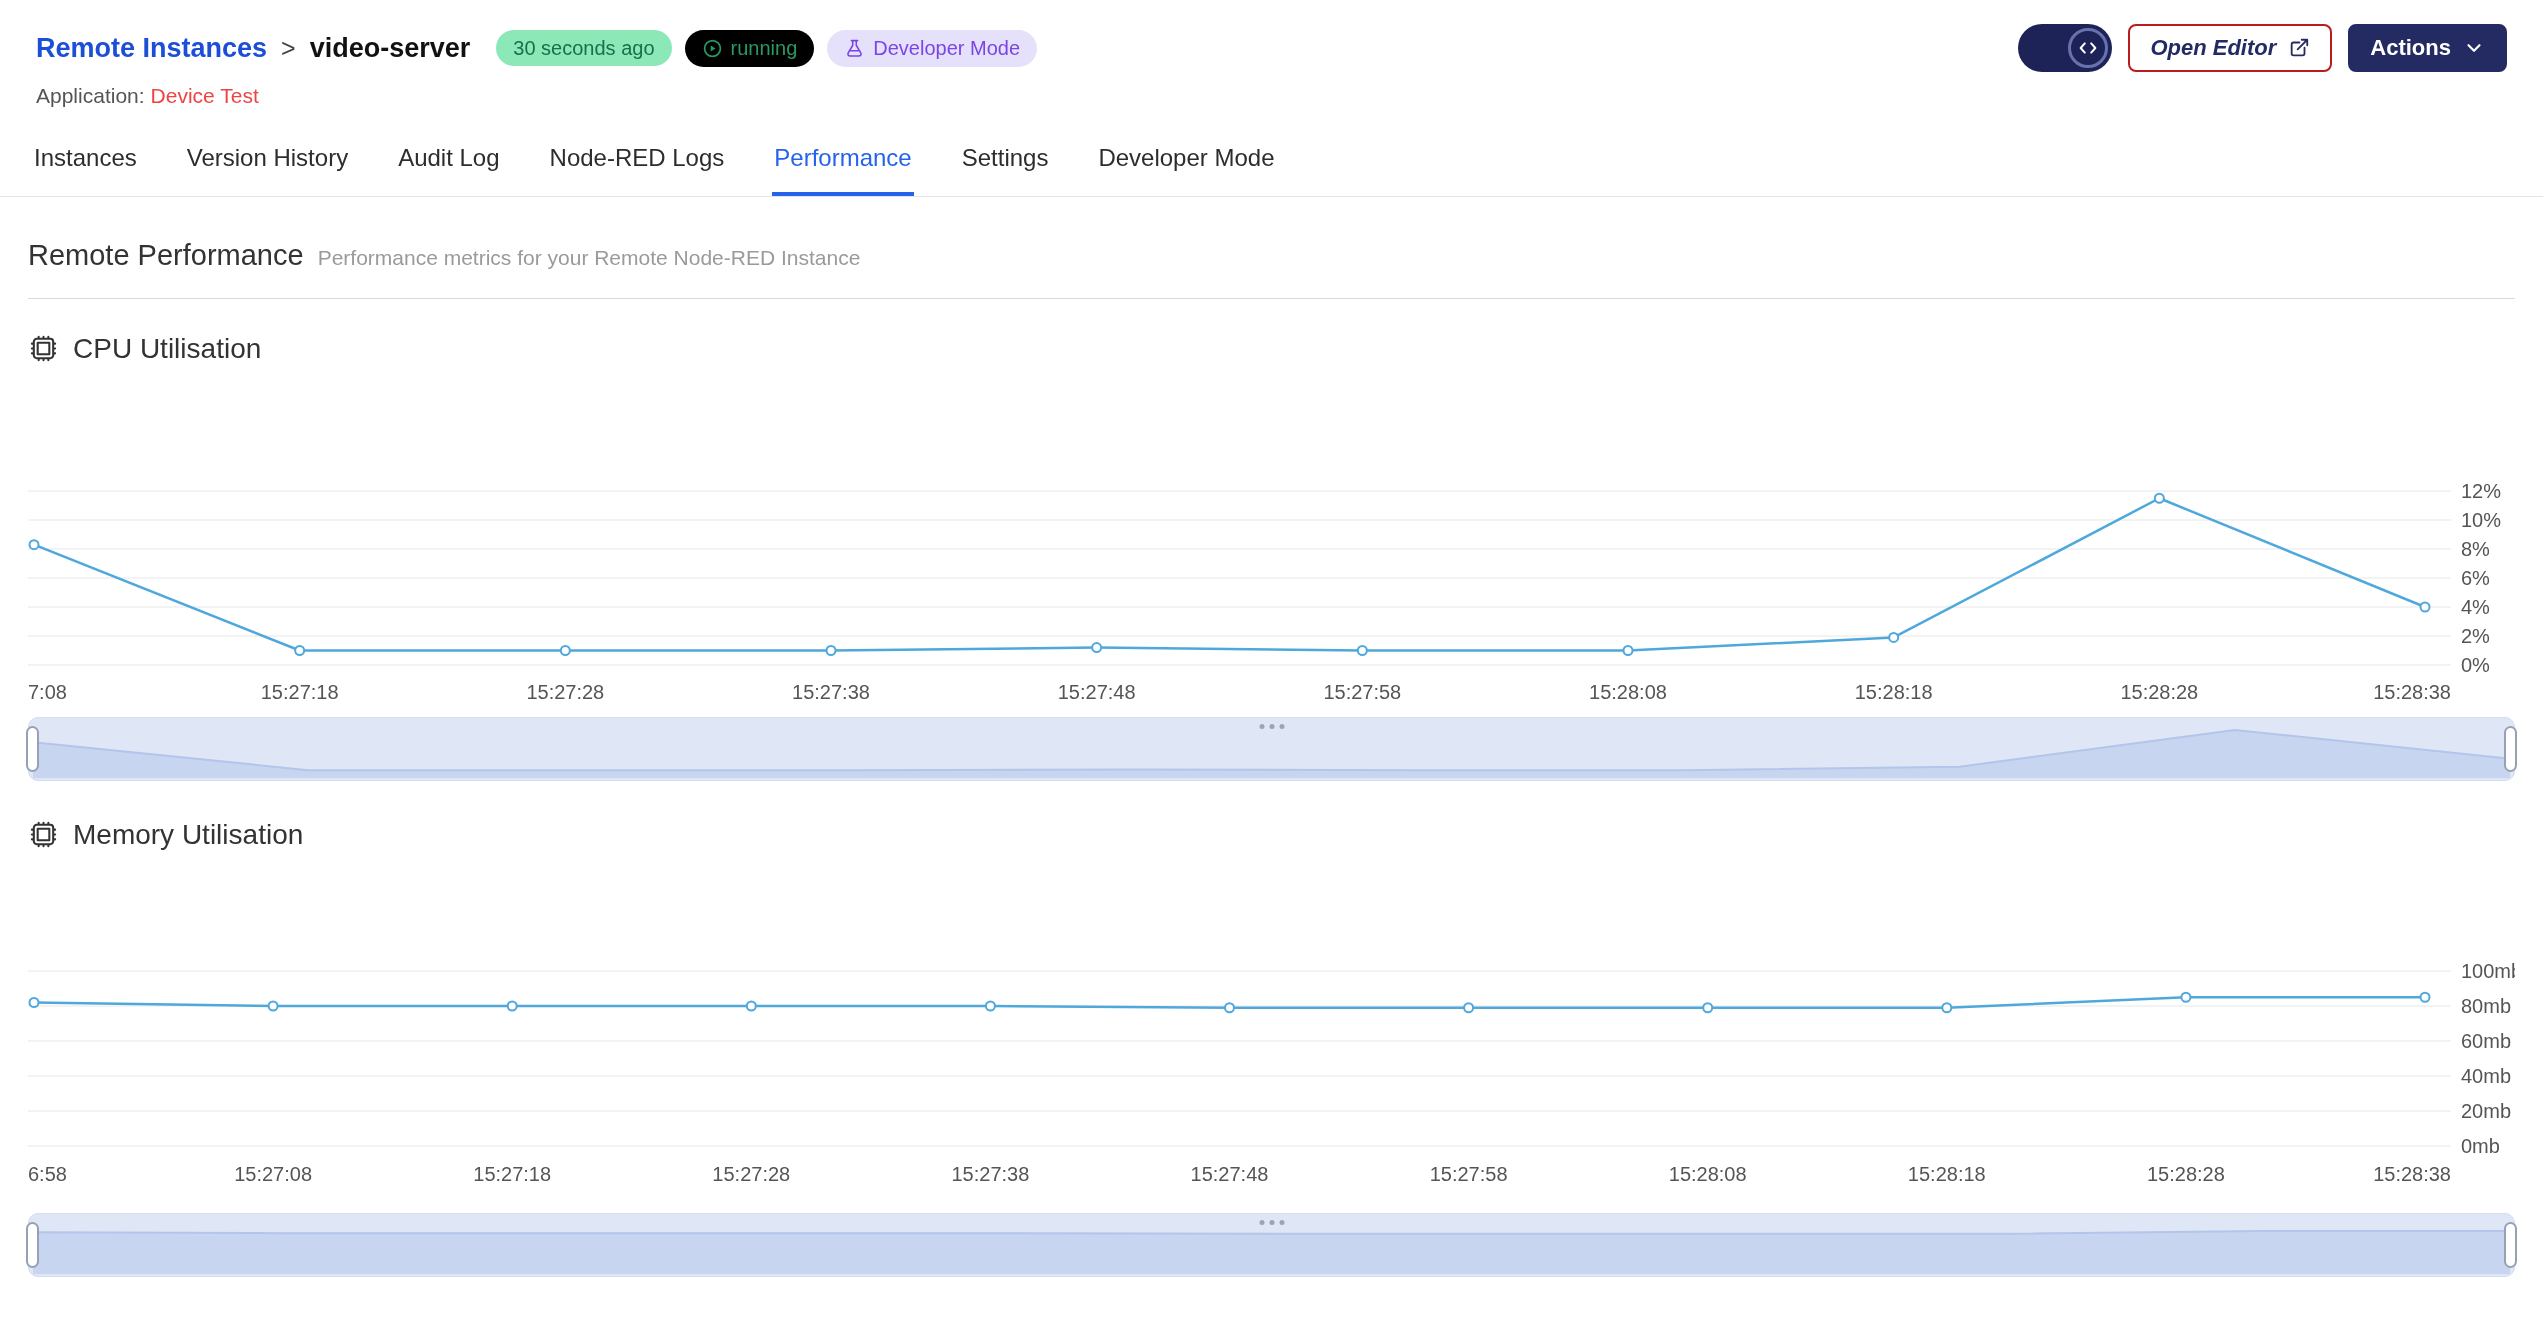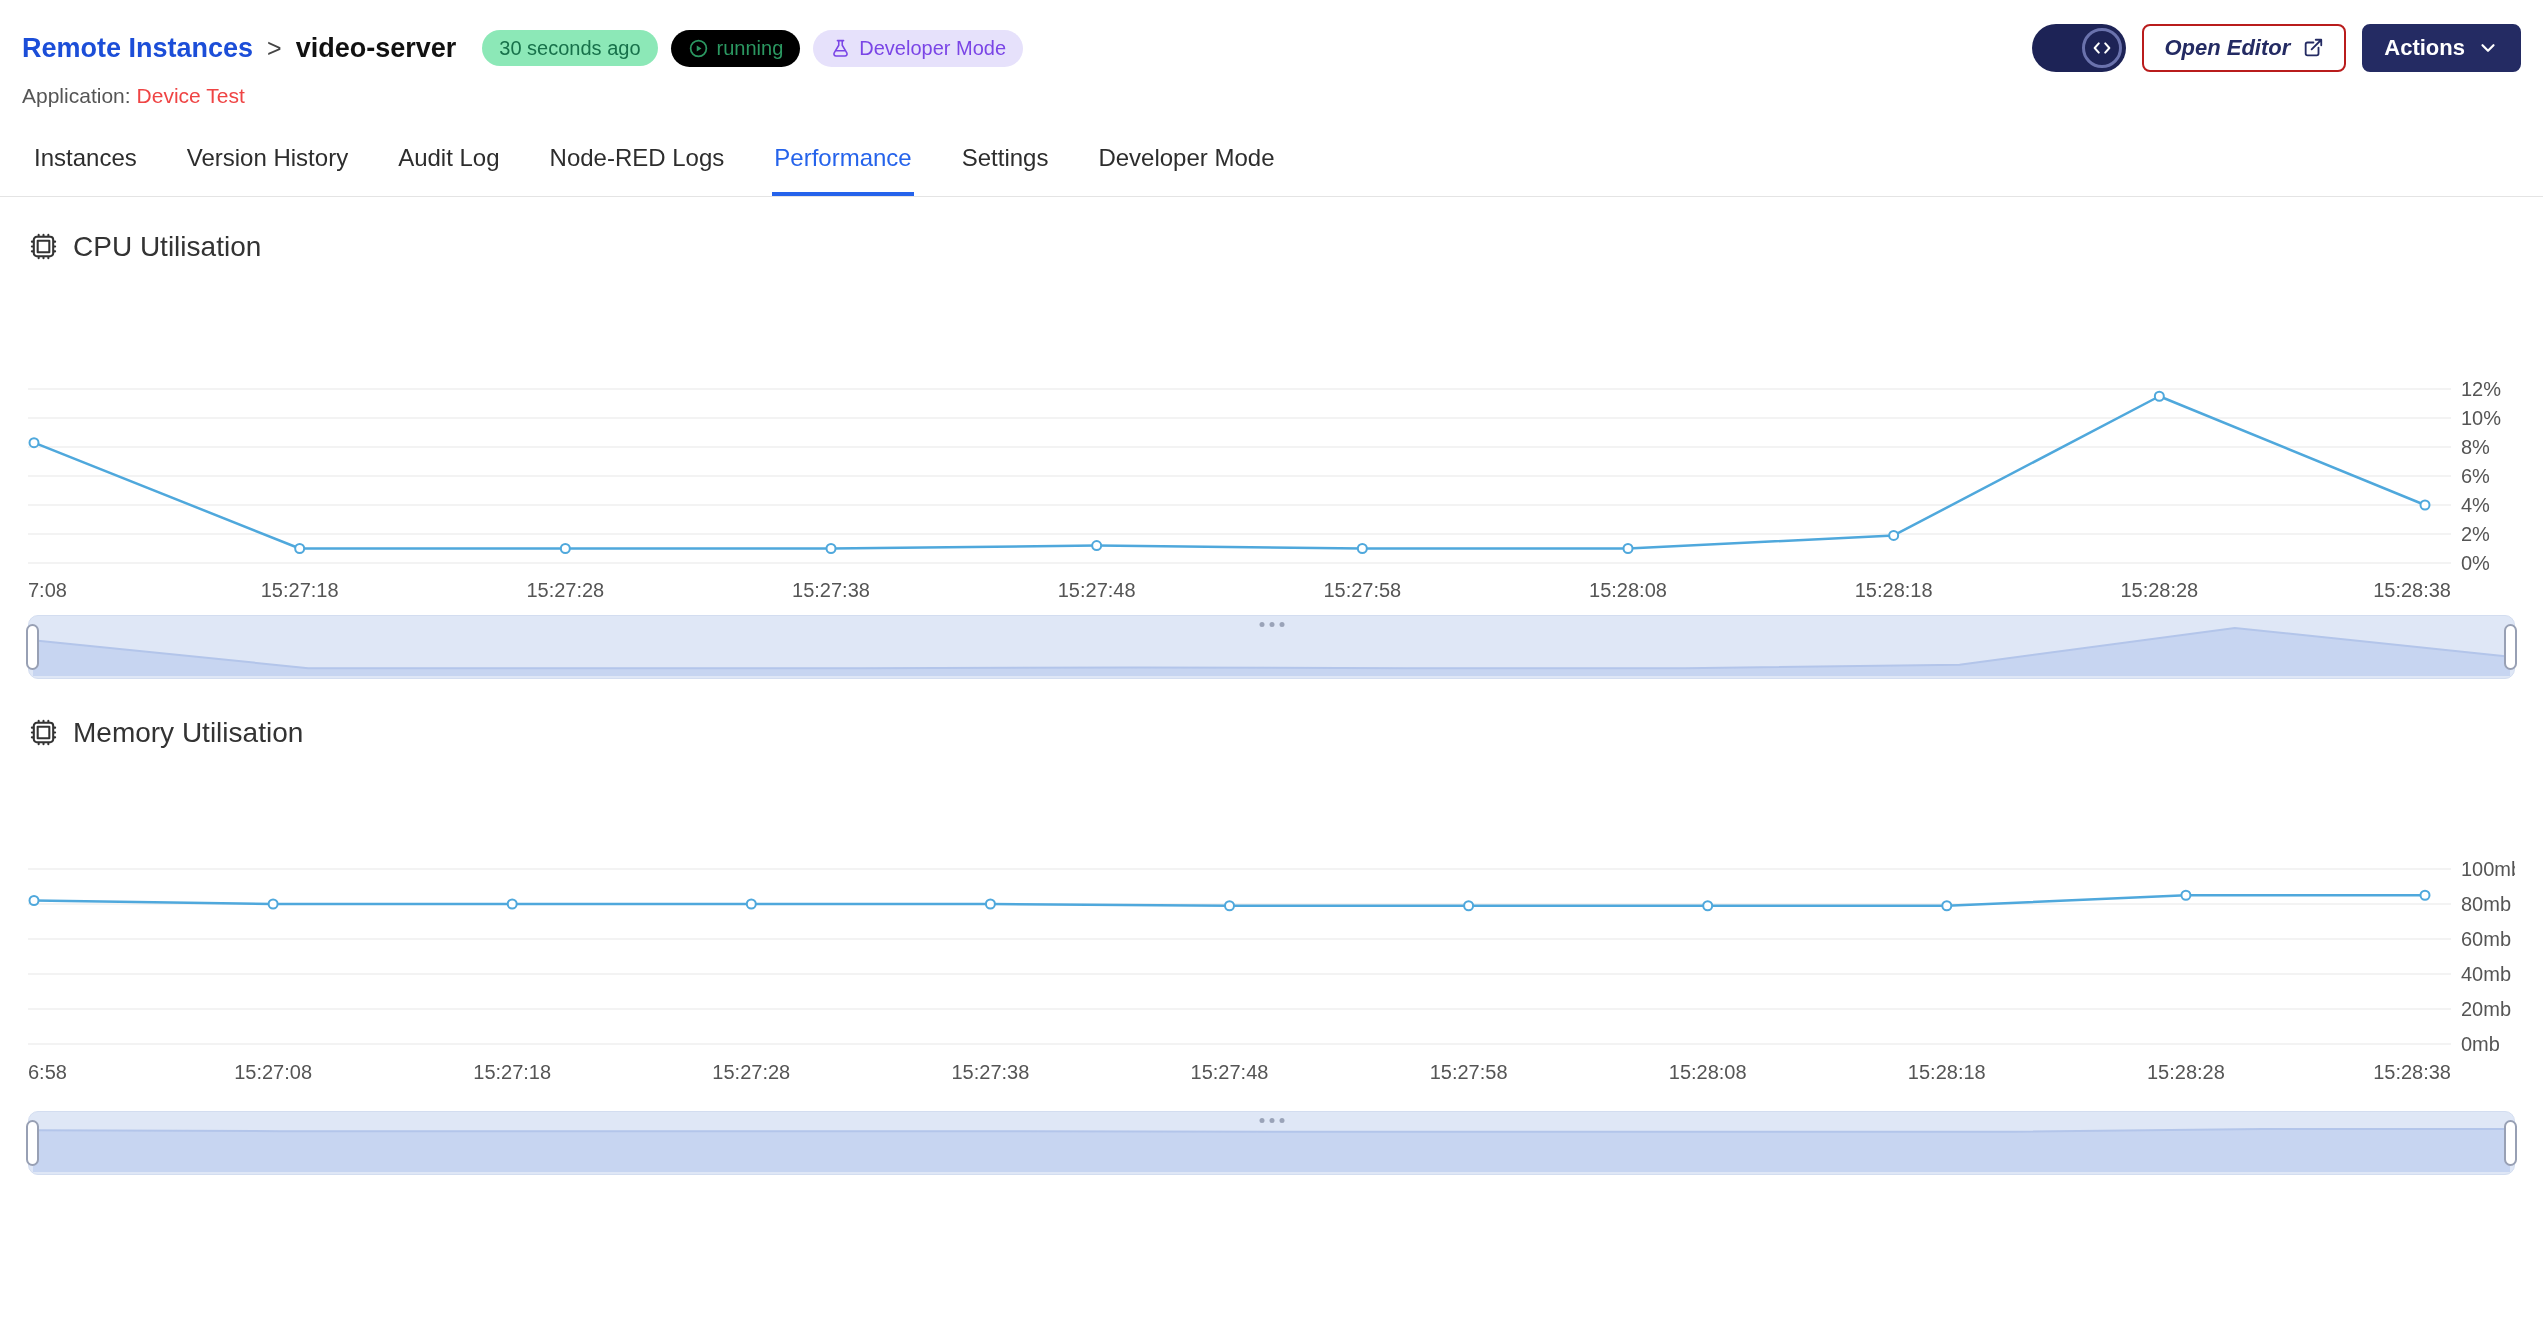--- a/index.html
+++ b/index.html
@@ -1,20 +1,20 @@
 <!DOCTYPE html>
 <html><head>
 <meta charset="utf-8">
 <style>
   * { box-sizing: border-box; margin: 0; padding: 0; }
   html,body { width: 2543px; height: 1334px; background: #fff; overflow: hidden;
     font-family: "Liberation Sans", sans-serif; color: #333; }
 
   
-  header { padding: 24px 22px 0; }
+  header { padding: 24px 36px 0; }
   .row1 { display: flex; align-items: center; }
   .crumb { display: flex; align-items: center; }
   .crumb a.parent { color: #1c4ed8; font-weight: 700; font-size: 27px; text-decoration: none; cursor: pointer; }
   .crumb .sep { margin: 0 14px; color: #444; font-size: 25px; }
   .crumb .current { font-weight: 700; font-size: 27px; color: #111; }
   .badges { display: flex; align-items: center; gap: 13px; margin-left: 26px; }
   .badge { font-size: 20px; line-height: 1; padding: 8px 17px; border-radius: 999px;
     display: inline-flex; align-items: center; gap: 8px; white-space: nowrap; }
   .badge svg { width: 21px; height: 21px; }
   .badge.green1 { background: #8ce8b7; color: #17714a; }
@@ -130,20 +130,24 @@
     <button class="tab">Instances</button>
     <button class="tab">Version History</button>
     <button class="tab">Audit Log</button>
     <button class="tab">Node-RED Logs</button>
     <button class="tab active">Performance</button>
     <button class="tab">Settings</button>
     <button class="tab">Developer Mode</button>
   </nav>
 
 <div class="content">
+  <div class="page-title-row">
+    <h1>Remote Performance</h1>
+    <span class="subtitle">Performance metrics for your Remote Node-RED Instance</span>
+  </div>
 
   <section class="cpu">
     <h2 class="section-title">
       <svg viewBox="0 0 24 24" fill="none" stroke-width="1.6" stroke-linecap="round" stroke-linejoin="round">
         <path d="M8.25 3v1.5M4.5 8.25H3m18 0h-1.5M4.5 12H3m18 0h-1.5m-15 3.75H3m18 0h-1.5M8.25 19.5V21M12 3v1.5m0 15V21m3.75-18v1.5m0 15V21m-9-1.5h10.5a2.25 2.25 0 002.25-2.25V6.75a2.25 2.25 0 00-2.25-2.25H6.75A2.25 2.25 0 004.5 6.75v10.5a2.25 2.25 0 002.25 2.25zm.75-12h9v9h-9v-9z"></path>
       </svg>
       <span>CPU Utilisation</span>
     </h2>
     <svg class="chart" id="chart-cpu" viewBox="0 0 2487 340">
         <g>

